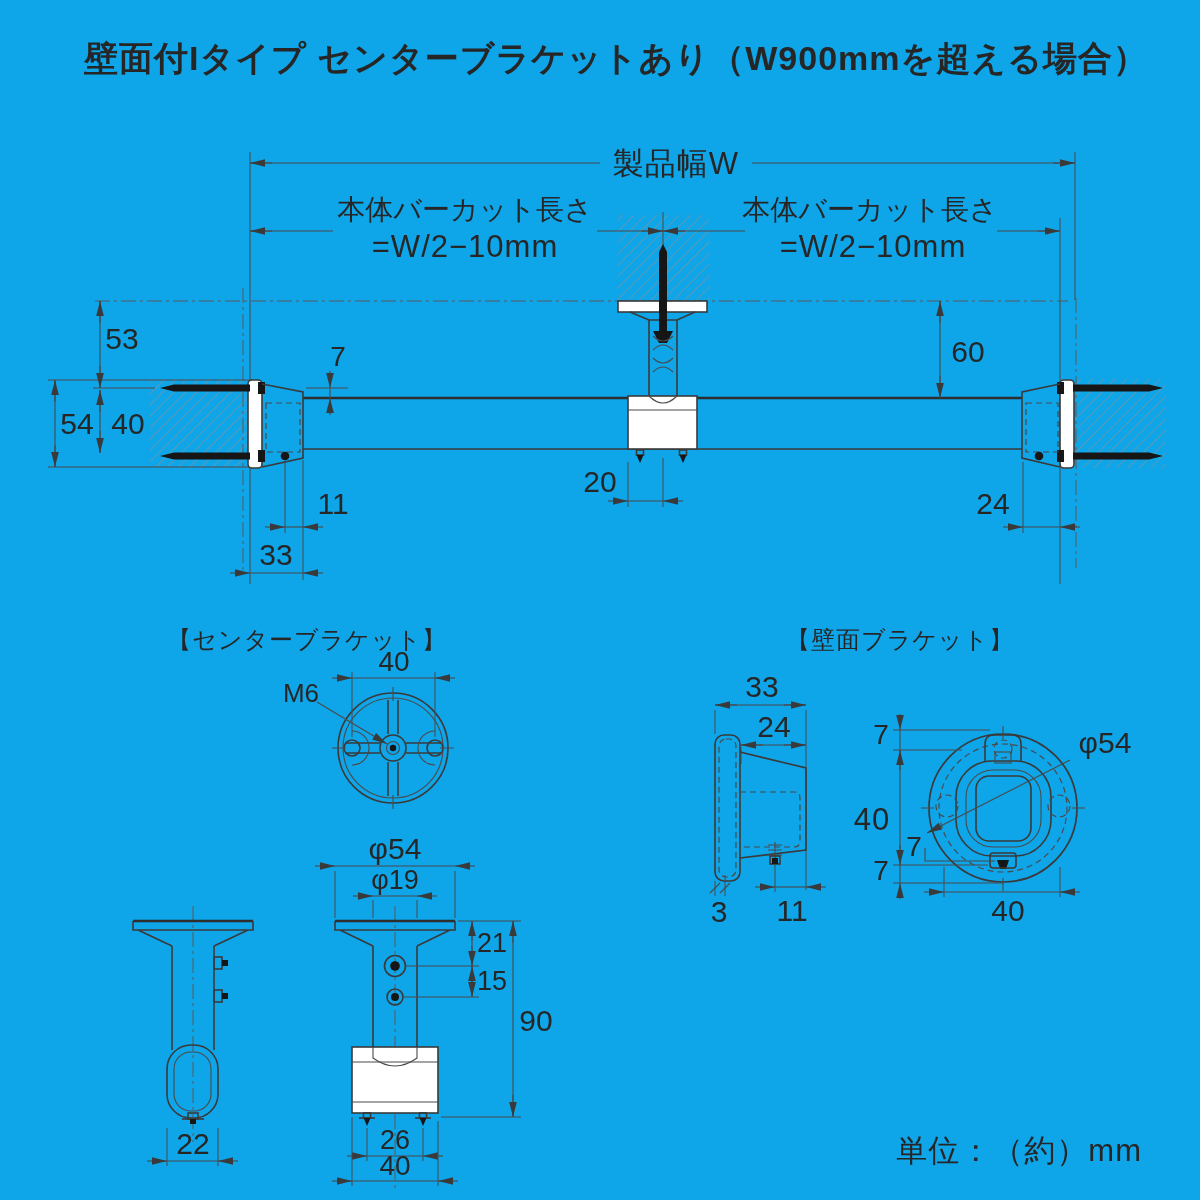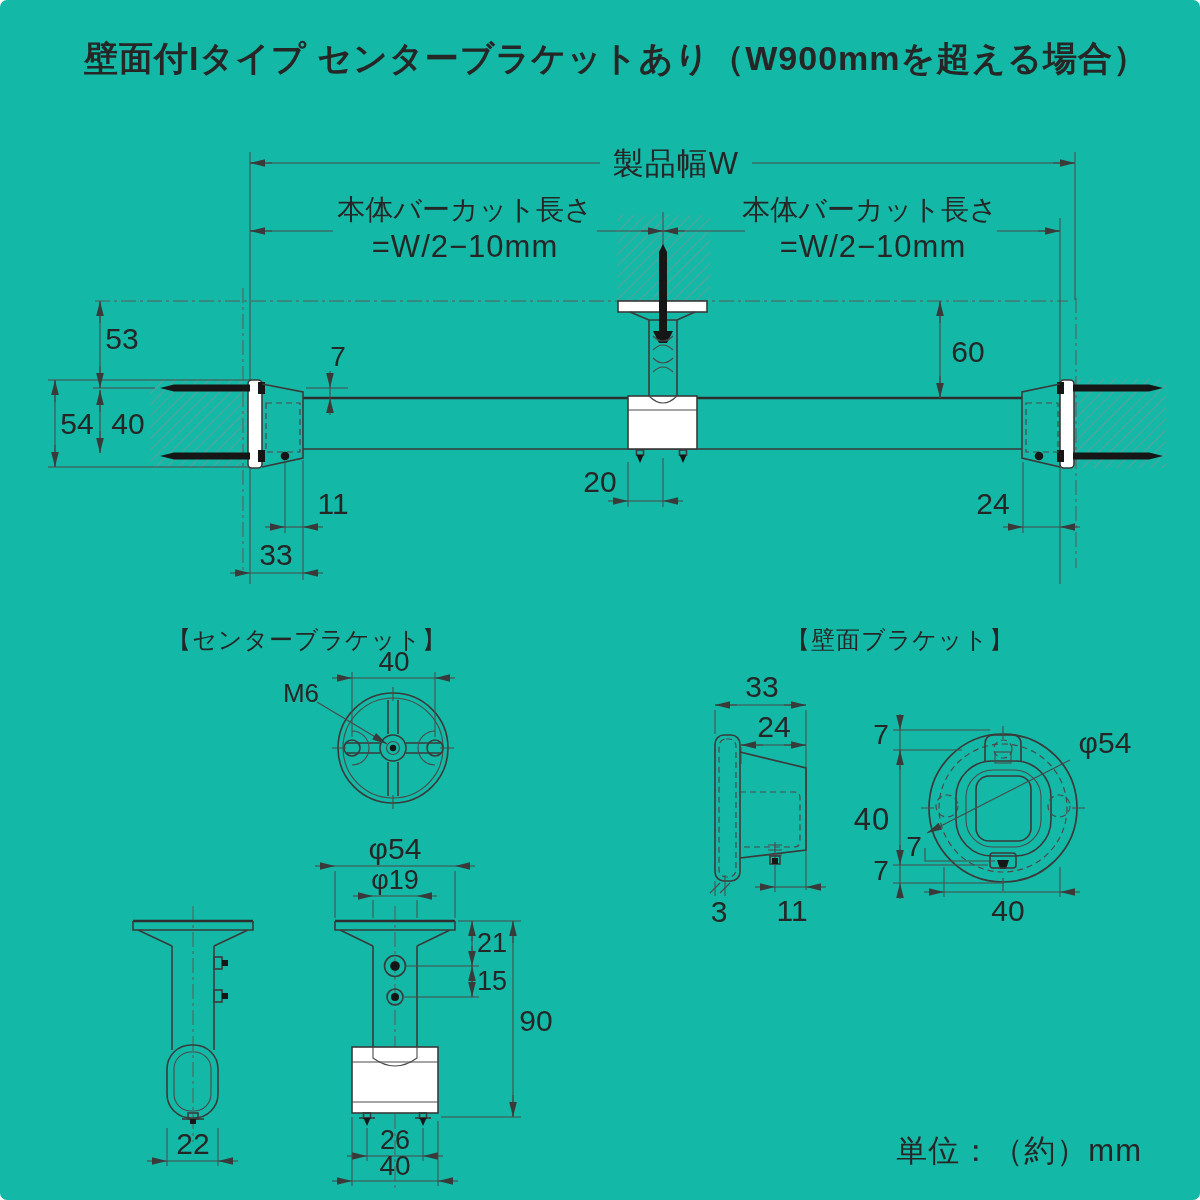--- a/index.html
+++ b/index.html
@@ -1,16 +1,16 @@
 <!DOCTYPE html>
 <html><head>
 <meta charset="utf-8">
 <style>
   html,body{margin:0;padding:0;background:#fff;}
-  .stage{width:1200px;height:1200px;position:relative;background:#14b8a6;border-radius:7px;}
+  .stage{width:1200px;height:1200px;position:relative;background:#0ea5e9;}
   svg text{fill:#262626;font-family:"Liberation Sans","DejaVu Sans",sans-serif;text-anchor:middle;}
   .t34{font-size:34px;font-weight:bold;letter-spacing:1px;text-anchor:start;}
   .t24{font-size:24px;letter-spacing:1px;}
   .t30{font-size:30px;}
   .t28{font-size:28px;}
   .t27{font-size:27px;}
   .t26{font-size:26px;}
   .t31{font-size:31px;letter-spacing:1px;}
   .tend{text-anchor:end;}
   .ln{stroke:#3a3a3a;stroke-width:1.6;fill:none;}

